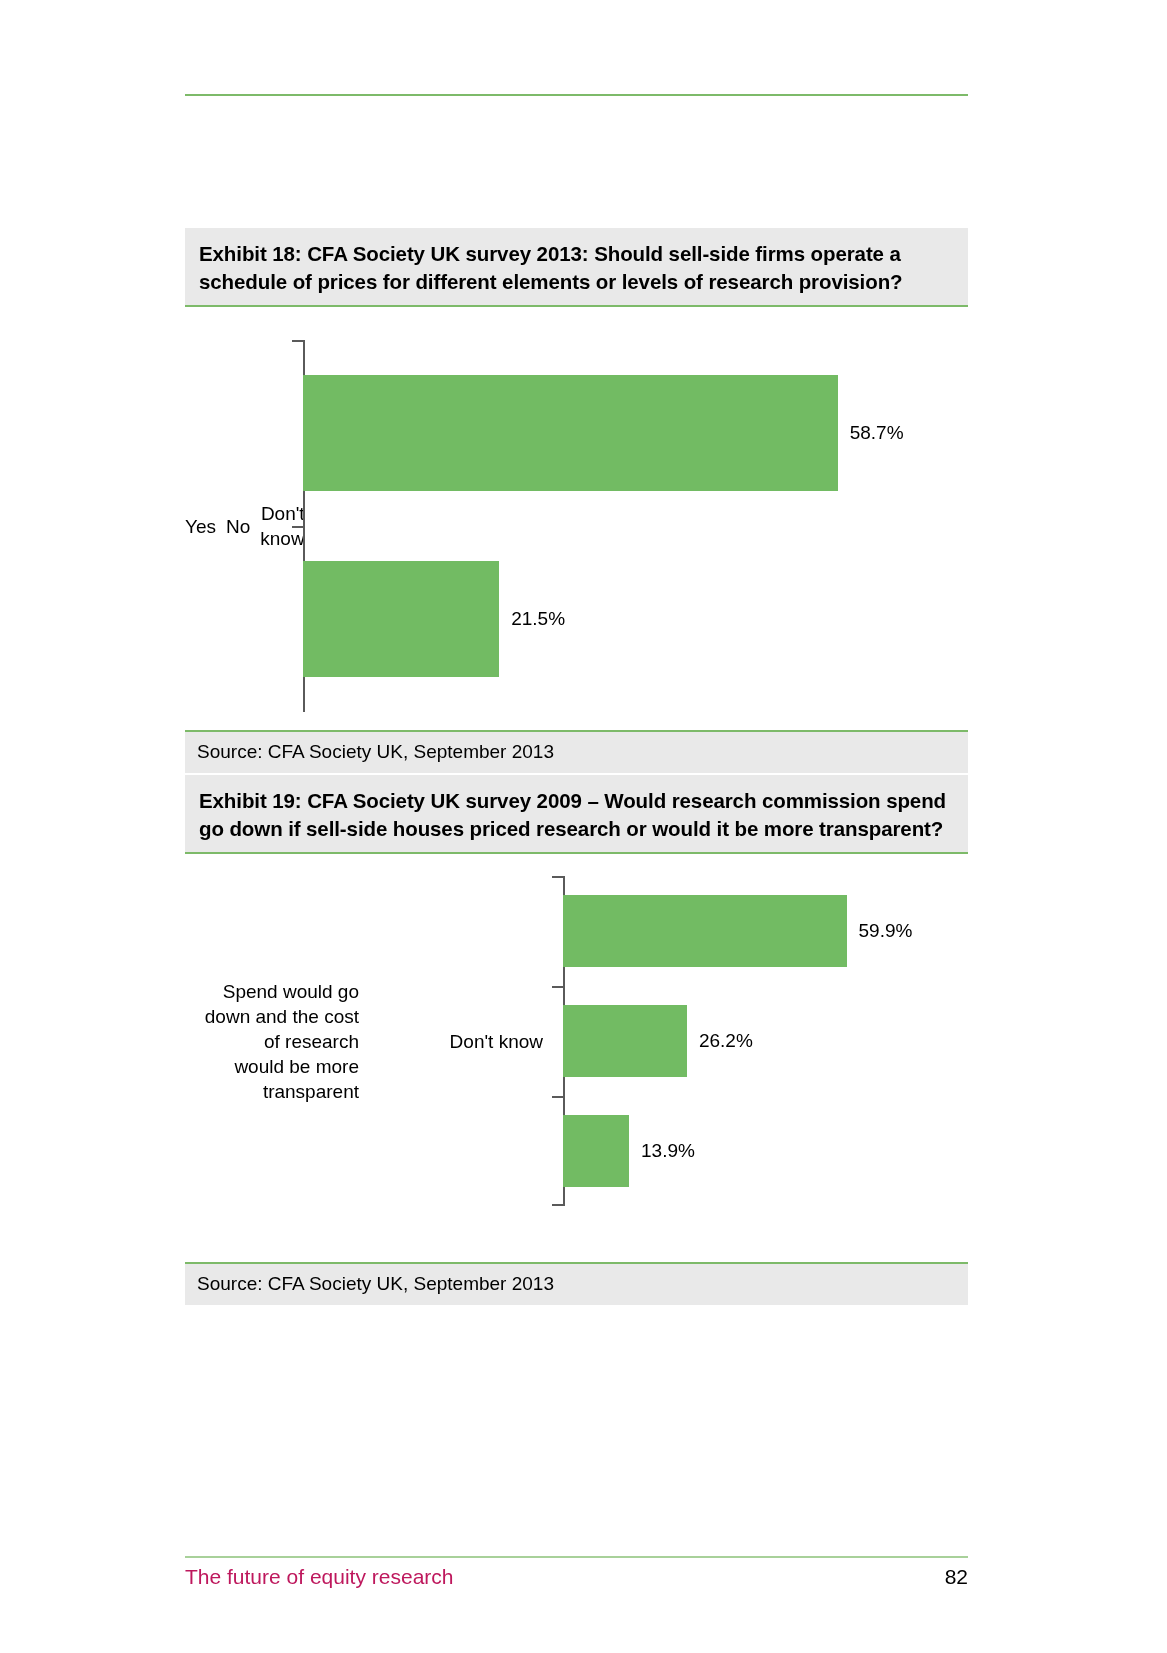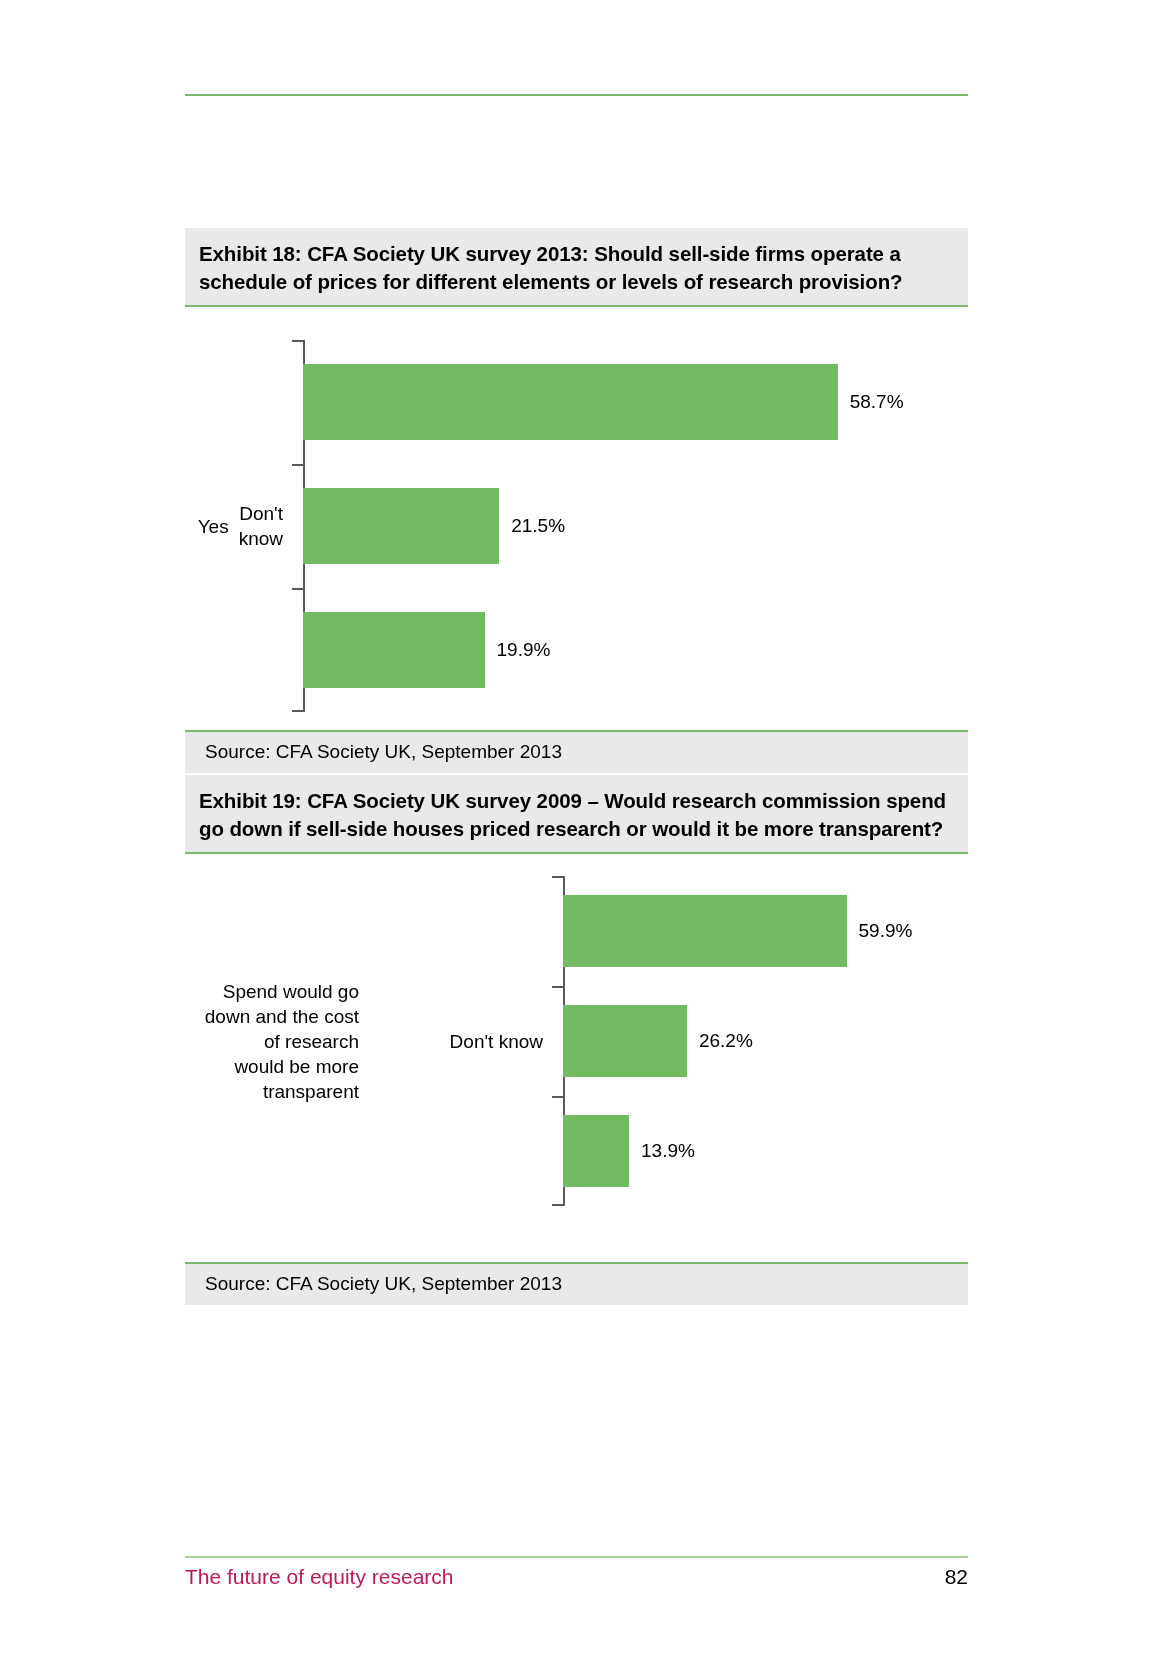--- a/index.html
+++ b/index.html
@@ -57,21 +57,21 @@
   
   .source-band {
     position: absolute;
     left: 0;
     box-sizing: border-box;
     width: 783px;
     background: #e9e9e9;
     border-top: 2px solid #7dba69;
     font-size: 19px;
     line-height: 26px;
-    padding: 7px 14px 8px 20px;
+    padding: 7px 14px 8px 12px;
     color: #000000;
   }
   #source18 { top: 730px; }
   #source19 { top: 1262px; }
 
   
   .chart {
     position: absolute;
     left: 0;
     width: 783px;
@@ -192,45 +192,40 @@
   <div class="content">
 
     <div class="top-rule"></div>
 
     <div class="exhibit-title" id="exhibit18-title">Exhibit 18: CFA Society UK survey 2013: Should sell-side firms operate a schedule of prices for different elements or levels of research provision?</div>
 
     <div class="chart" id="chart18">
 
       <div class="cat-labels">
         <div class="cat-cell">Yes</div>
+        <div class="cat-cell">No</div>
         <div class="cat-cell">Don't know</div>
       </div>
 
       <div class="plot">
         <div class="axis-line"></div>
         <div class="rows">
 
           <div class="row">
             <div class="tick top"></div>
             <div class="bar" style="width:80.4%"></div>
             <div class="bar-value">58.7%</div>
           </div>
 
           <div class="row">
             <div class="tick top"></div>
             <div class="bar" style="width:29.5%"></div>
             <div class="bar-value">21.5%</div>
           </div>
 
-          <div class="row">
-            <div class="tick top"></div>
-            <div class="bar" style="width:27.3%"></div>
-            <div class="bar-value">19.9%</div>
-            <div class="tick bottom"></div>
-          </div>
 
         </div>
       </div>
     </div>
 
     <div class="source-band" id="source18">Source: CFA Society UK, September 2013</div>
 
     <div class="exhibit-title" id="exhibit19-title">Exhibit 19: CFA Society UK survey 2009 – Would research commission spend go down if sell-side houses priced research or would it be more transparent?</div>
 
     <div class="chart" id="chart19">

